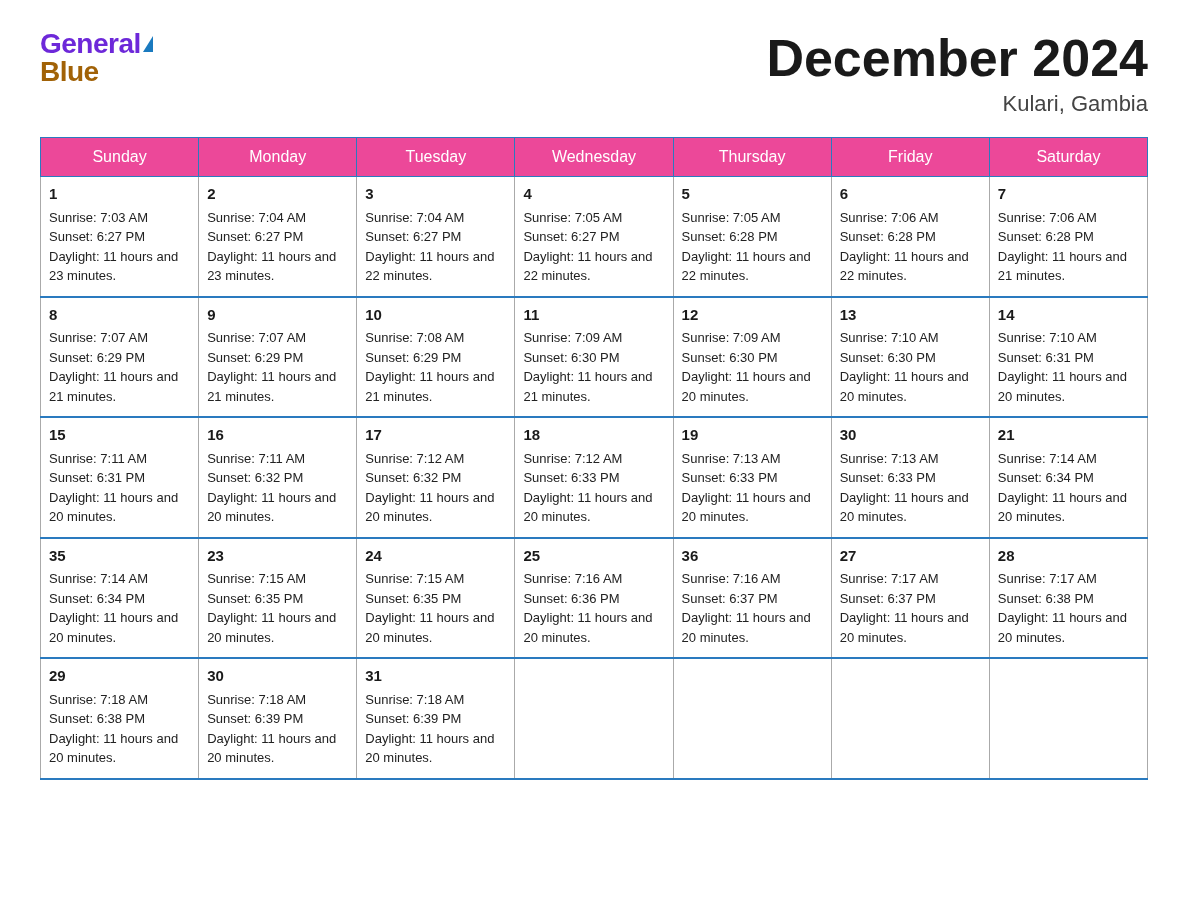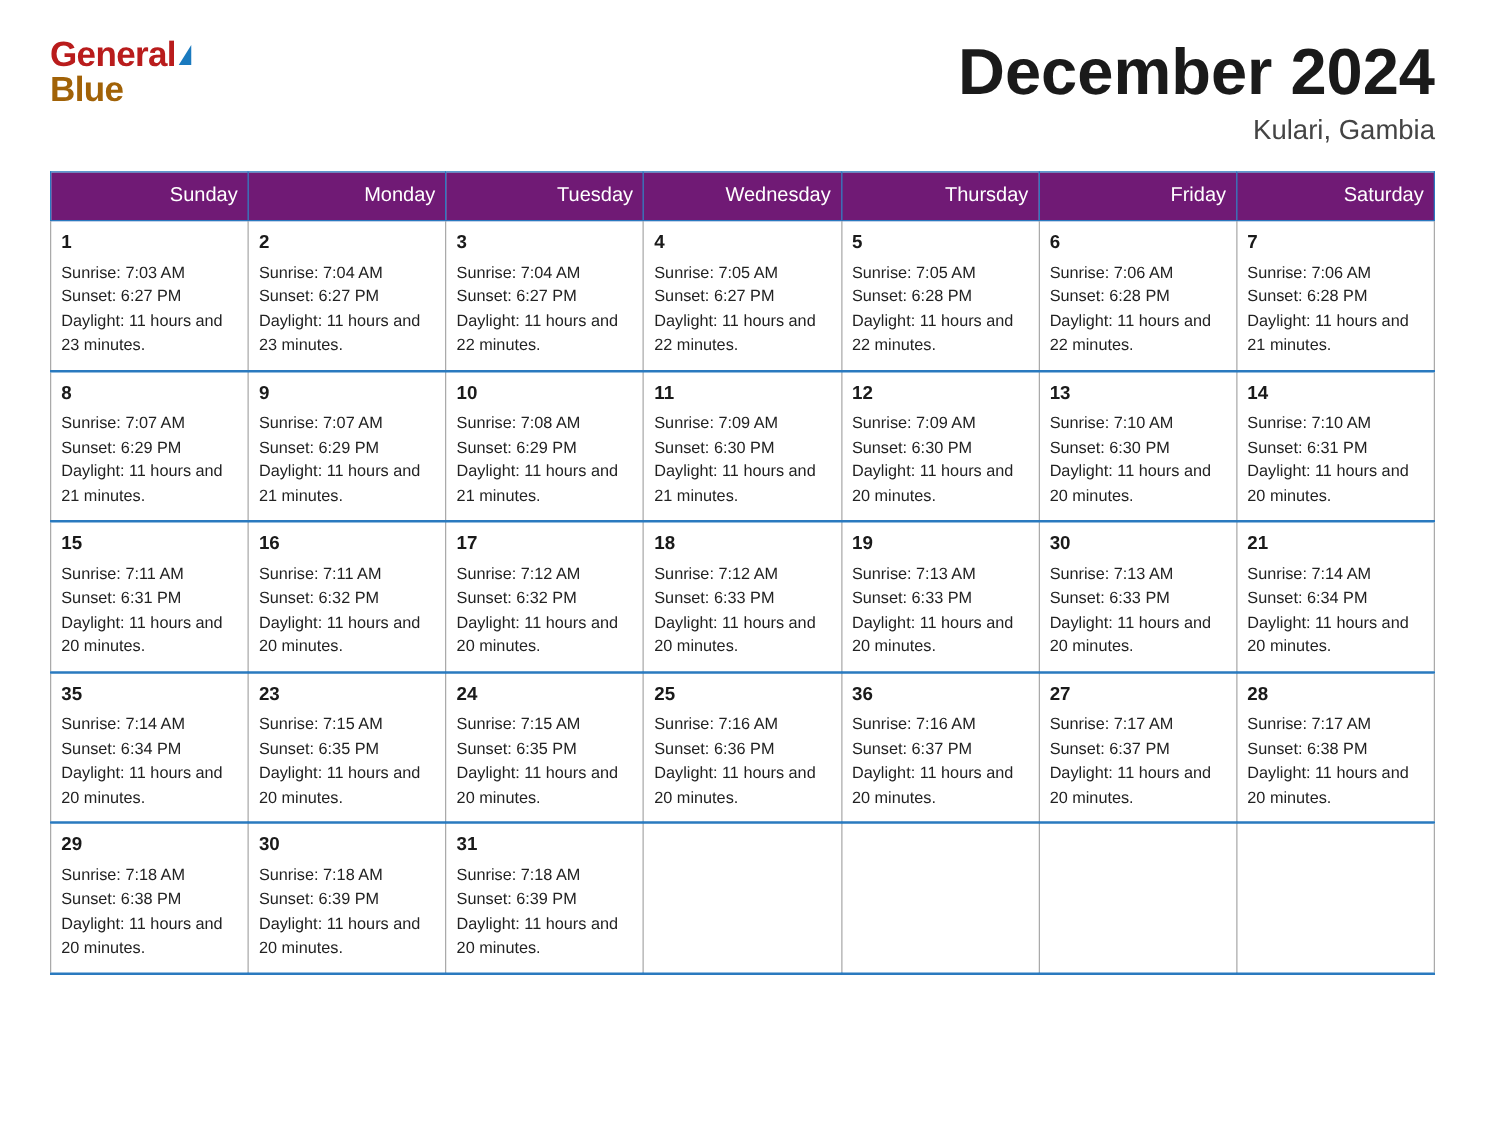--- a/index.html
+++ b/index.html
@@ -17,21 +17,21 @@
       margin-bottom: 20px;
     }
     .logo {
       display: flex;
       flex-direction: column;
       line-height: 1;
     }
     .logo-general {
       font-size: 28px;
       font-weight: bold;
-      color: #b91c1c;
+      color: #6d28d9;
       letter-spacing: -0.5px;
     }
     .logo-blue {
       font-size: 28px;
       font-weight: bold;
       color: #a16207;
       letter-spacing: -0.5px;
     }
     .logo-triangle {
       display: inline-block;
@@ -56,24 +56,24 @@
       font-size: 22px;
       color: #444;
       margin-top: 4px;
     }
     table {
       width: 100%;
       border-collapse: collapse;
       font-size: 13px;
     }
     thead tr th {
-      background-color: #701a75;
+      background-color: #ec4899;
       color: #fff;
       padding: 10px 8px;
-      text-align: right;
+      text-align: center;
       font-size: 16px;
       font-weight: normal;
       border: 1px solid #2a7abf;
     }
     tbody tr td {
       vertical-align: top;
       padding: 6px 8px 10px 8px;
       border: 1px solid #aaa;
       background: #fff;
       width: 14.28%;

